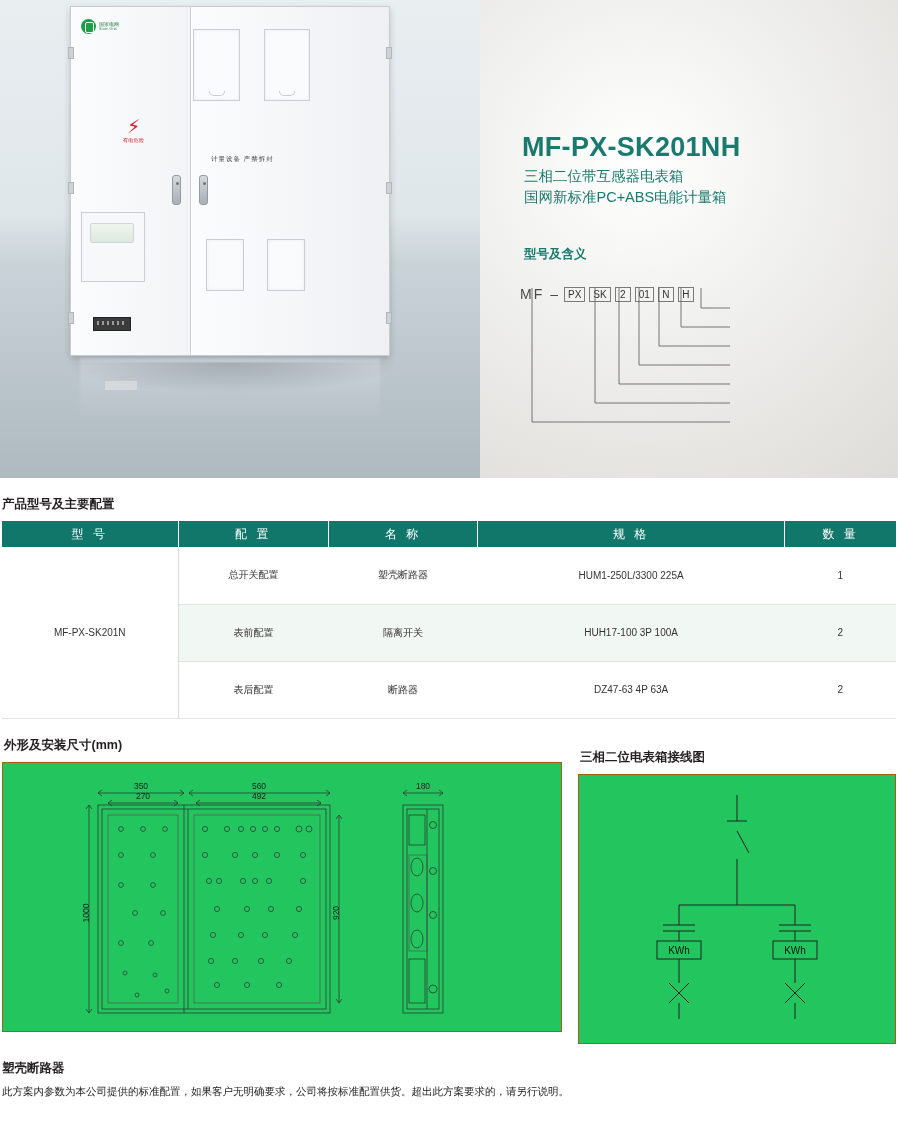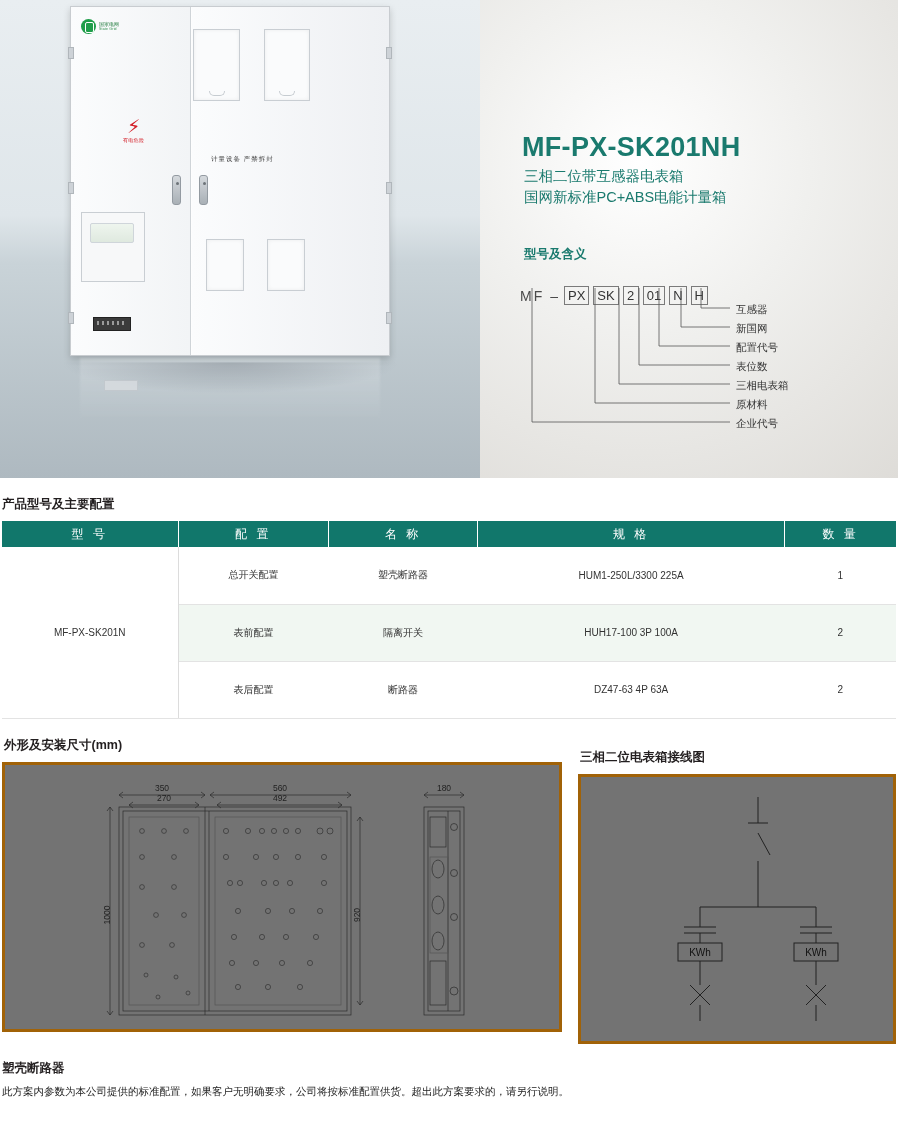--- a/index.html
+++ b/index.html
@@ -121,21 +121,21 @@
   .sub2 { position: absolute; left: 44px; top: 188px; font-size: 14.5px; color: #1a7a6e; }
 
   .meaning-title {
     position: absolute; left: 44px; top: 246px; font-size: 12.5px;
     font-weight: bold; color: #1a7a6e;
   }
   .code-row { position: absolute; left: 40px; top: 286px; display: flex; align-items: center; gap: 4px; }
   .code-row .mf { font-size: 14px; color: #4a4a4a; letter-spacing: 2px; }
   .code-row .dash { font-size: 14px; color: #4a4a4a; margin: 0 2px; }
   .code-box {
-    border: 1px solid #7a7a7a; font-size: 13px; color: #333;
+    border: 1px solid #7a7a7a; font-size: 10px; color: #333;
     padding: 1px 3px; min-width: 16px; text-align: center; background: transparent;
   }
   .legend { position: absolute; left: 248px; top: 300px; }
   .legend-item {
     font-size: 10.5px; color: #333; height: 19px; line-height: 19px;
     padding-left: 8px; white-space: nowrap;
   }
   .leader-svg { position: absolute; left: 40px; top: 286px; }
 
   
@@ -155,21 +155,21 @@
   }
   table.cfg td.model { border-right: 1px solid #dcdcdc; width: 176px; }
   tr.alt td { background: #f1f7f2; }
   .note { font-size: 10px; color: #333; margin: 8px 0 0 2px; }
 
   
   .two-col { display: flex; gap: 16px; margin-top: 18px; padding: 0 2px; }
   .col-left { width: 560px; }
   .col-right { width: 318px; }
   .panel {
-    border: 3px solid #a16207; background: #737373; position: relative; padding-left: 19px;
+    border: 1px solid #a16207; background: #22c55e; position: relative;
   }
   .panel.dims { height: 270px; }
   .panel.wiring { height: 270px; }
   .drawing-svg { display: block; }
 
   
   .footer { margin: 16px 2px 8px 2px; }
   .footer h4 { font-size: 12.5px; margin: 0 0 7px 0; }
   .footer p { font-size: 10.5px; margin: 0; line-height: 1.5; color: #222; }
 </style>
@@ -259,29 +259,20 @@
           <path d="M119 2 L119 79 L210 79"></path>
 
           <path d="M99 2 L99 98 L210 98"></path>
 
           <path d="M75 2 L75 117 L210 117"></path>
 
           <path d="M12 2 L12 136 L210 136"></path>
         </g>
       </svg>
 
-      <div class="legend">
-        <div class="legend-item">互感器</div>
-        <div class="legend-item">新国网</div>
-        <div class="legend-item">配置代号</div>
-        <div class="legend-item">表位数</div>
-        <div class="legend-item">三相电表箱</div>
-        <div class="legend-item">原材料</div>
-        <div class="legend-item">企业代号</div>
-      </div>
     </div>
   </div>
 
   <div class="sec-title">产品型号及主要配置</div>
 
   <table class="cfg">
     <thead>
       <tr>
         <th>型 号</th>
         <th>配 置</th>

